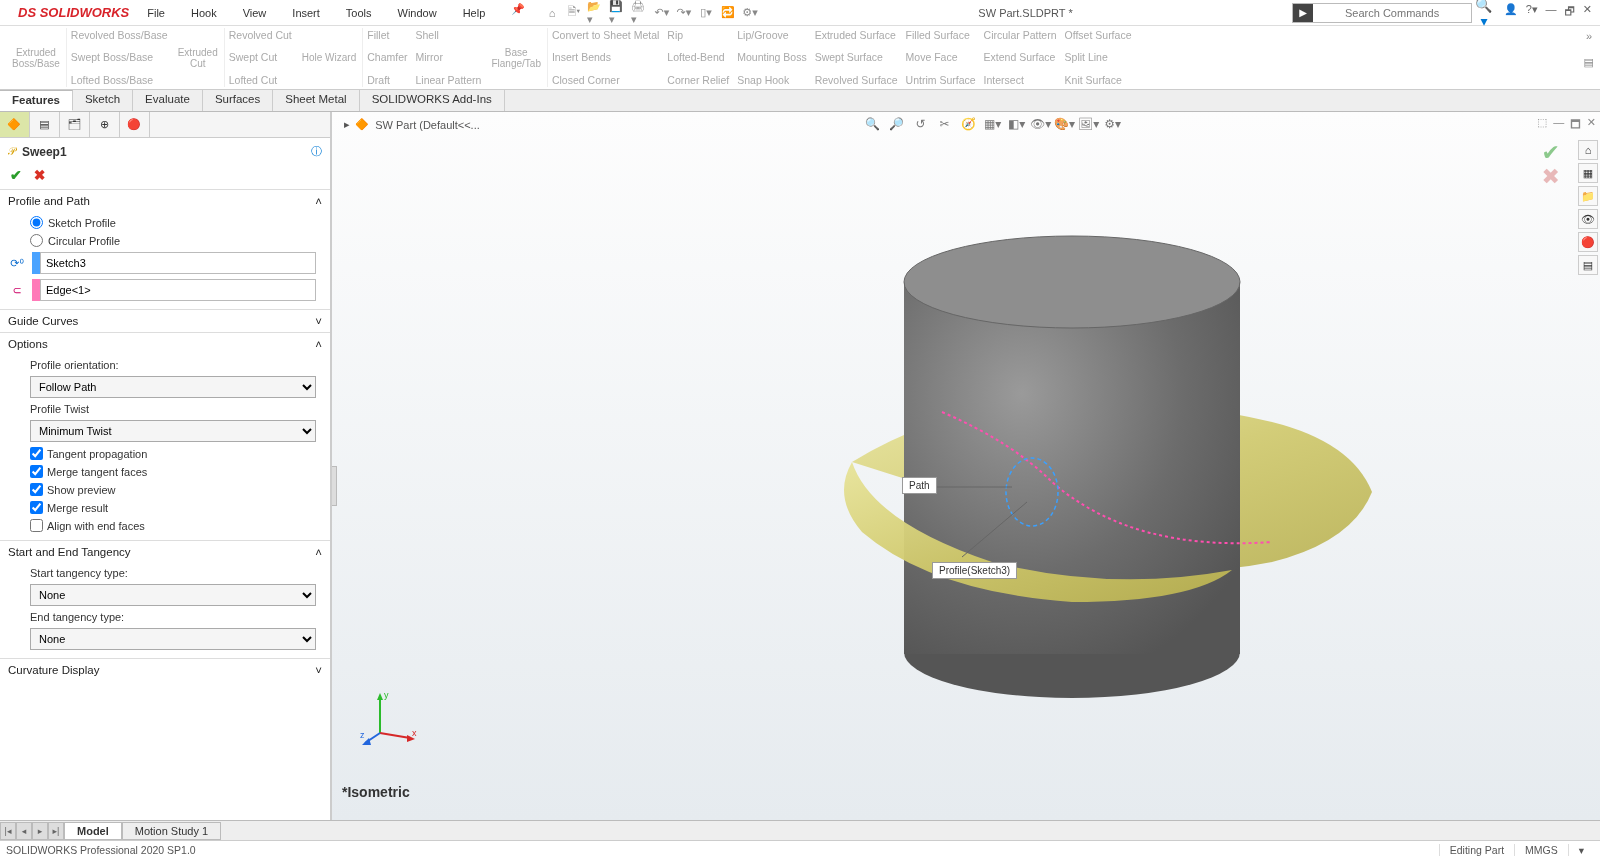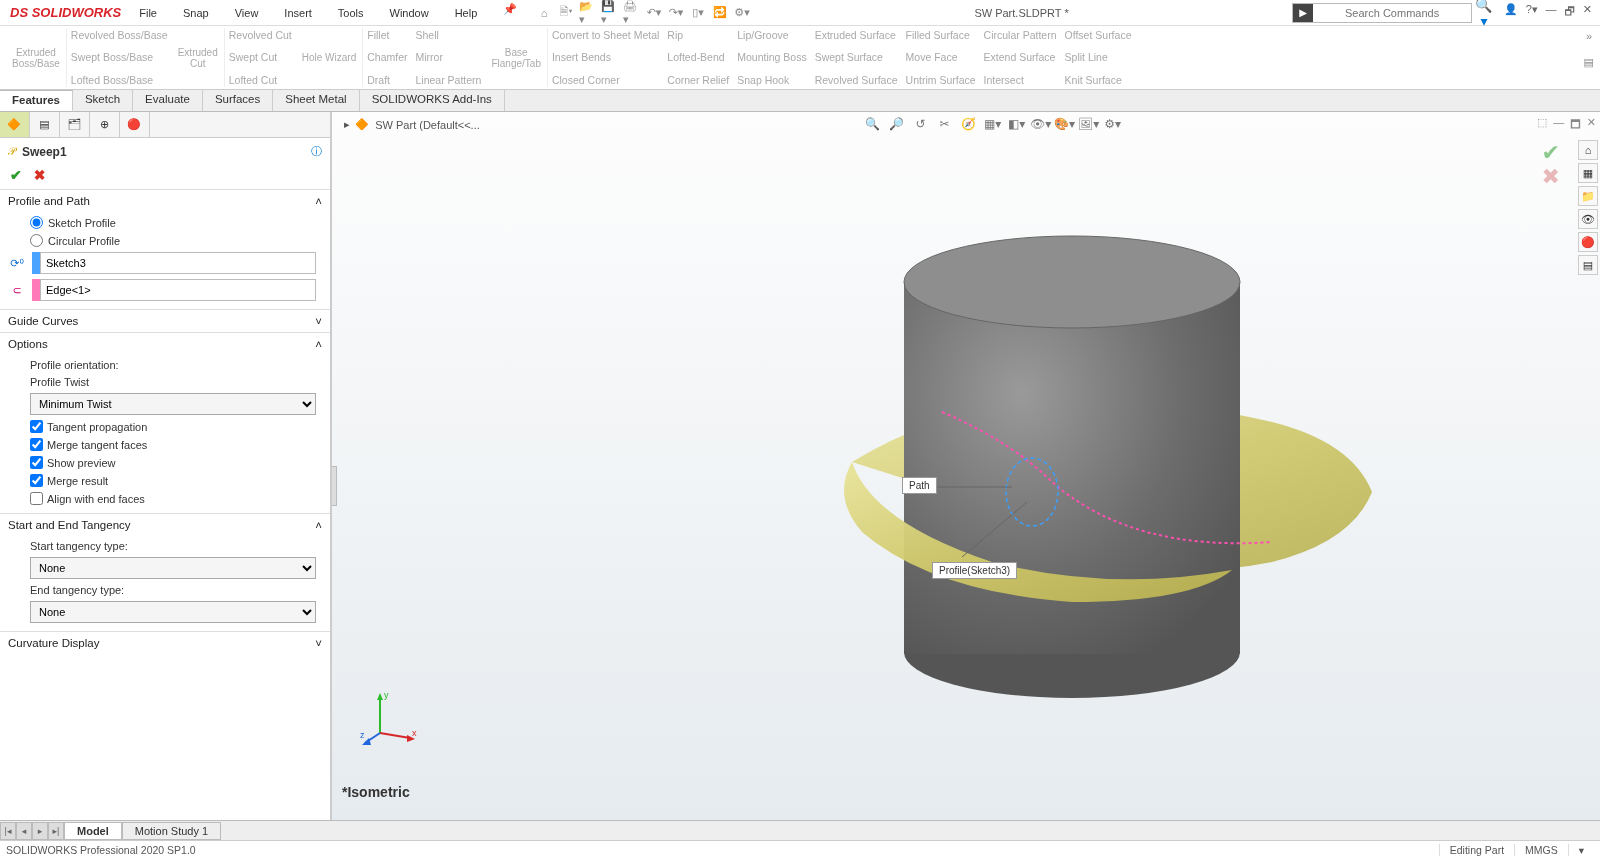--- a/index.html
+++ b/index.html
@@ -1,20 +1,20 @@
 <!DOCTYPE html>
 <html><head>
 <meta charset="utf-8">
 <style>
 * { box-sizing: border-box; margin: 0; padding: 0; font-family: "Segoe UI", Tahoma, sans-serif; }
 body { background: #fff; font-size: 11px; color: #333; width: 1600px; height: 858px; overflow: hidden; position: relative; }
 
 
 .titlebar { height: 26px; background: #fff; display: flex; align-items: center; border-bottom: 1px solid #ddd; }
-.logo { padding: 0 10px; font-weight: bold; font-style: italic; color: #d8232a; font-size: 13px; }
+.logo { padding: 0 10px; font-weight: bold; font-style: italic; color: #d8232a; font-size: 13px; margin-left: 8px; }
 .logo .ds { font-weight: bold; }
 .menus { display: flex; gap: 10px; }
 .menu-item { padding: 4px 8px; cursor: pointer; }
 .pin { margin-left: 8px; color: #0078d4; }
 .title-icons { display: flex; align-items: center; gap: 4px; margin-left: 18px; }
 .title-icons .ic { width: 18px; height: 18px; display: flex; align-items: center; justify-content: center; color: #888; cursor: pointer; }
 .doc-title { flex: 1; text-align: center; color: #555; }
 .search-box { display: flex; align-items: center; background: #fff; border: 1px solid #bbb; height: 20px; width: 180px; }
 .search-box .sicon { width: 20px; background: #444; color: #fff; height: 100%; display:flex; align-items:center; justify-content:center; font-size:10px;}
 .search-box input { border: none; outline: none; flex: 1; font-size: 11px; padding: 0 4px; text-align: center; }
@@ -92,21 +92,21 @@
 
 svg { display:block; }
 </style>
 </head>
 <body>
 
 <div class="titlebar">
   <div class="logo"><span class="ds">DS</span> <span style="color:#d8232a">SOLIDWORKS</span></div>
   <div class="menus">
     <div class="menu-item">File</div>
-    <div class="menu-item">Snap</div>
+    <div class="menu-item">Hook</div>
     <div class="menu-item">View</div>
     <div class="menu-item">Insert</div>
     <div class="menu-item">Tools</div>
     <div class="menu-item">Window</div>
     <div class="menu-item">Help</div>
     <div class="pin">📌</div>
   </div>
   <div class="title-icons">
     <div class="ic">⌂</div>
     <div class="ic">🗎▾</div>
@@ -276,20 +276,21 @@
       </div>
     </div>
 
     <div class="section">
       <div class="section-h">
         <span>Options</span>
           <span>˄</span>
       </div>
       <div class="section-body">
         <span class="section-label">Profile orientation:</span>
+        <select class="select"><option>Follow Path</option></select>
         <span class="section-label">Profile Twist</span>
         <select class="select"><option>Minimum Twist</option></select>
         <div class="chk-row">
             <input type="checkbox" checked="" style="">
             <span>Tangent propagation</span>
           </div>
         <div class="chk-row">
             <input type="checkbox" checked="" style="">
             <span>Merge tangent faces</span>
           </div>

